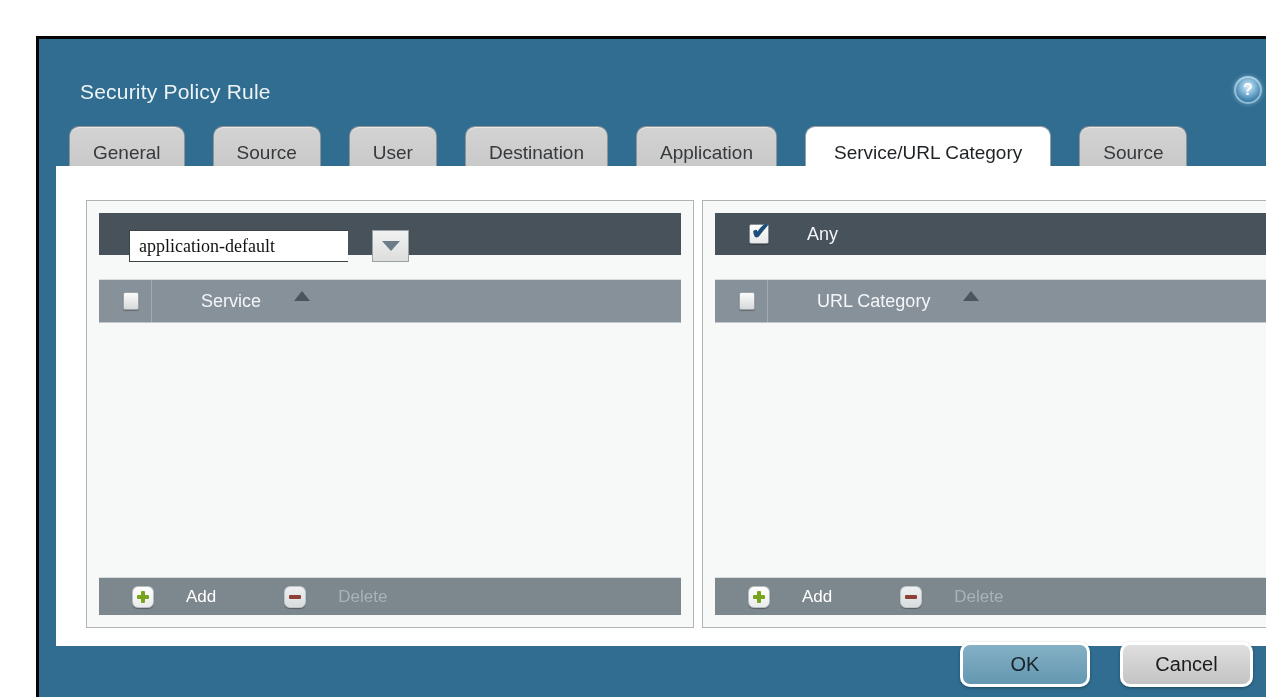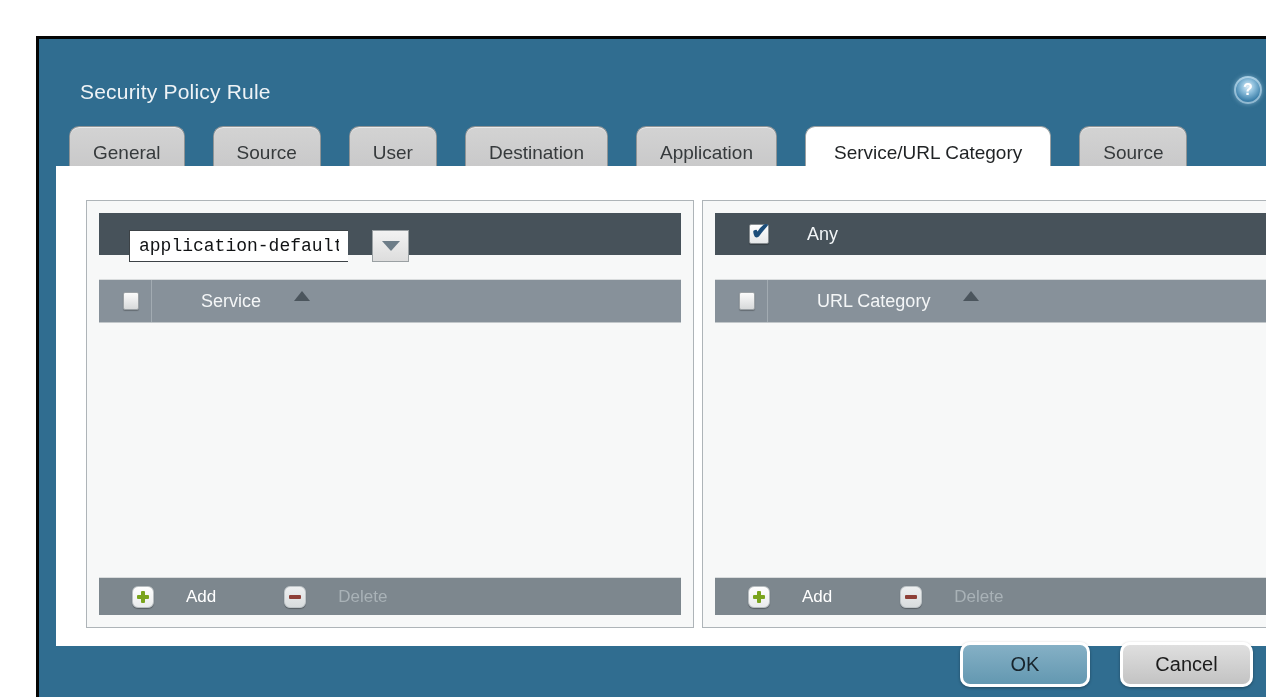--- a/index.html
+++ b/index.html
@@ -75,21 +75,21 @@
     background: #47525a;
     display: flex; align-items: center;
     padding: 0 6px;
   }
 
   
   .combobox { display: flex; align-items: stretch; height: 32px; }
   .combo-input {
     width: 219px; height: 32px;
     border: 1px solid #3c4246; border-right: none;
-    font-family: Liberation Mono, monospace;
+    font-family: Liberation Serif, serif;
     font-size: 18px; color: #101214;
     padding: 0 9px; outline: none; background: #ffffff;
   }
   .combo-button {
     width: 37px; height: 32px;
     background: linear-gradient(#f2f2f2, #dddddd);
     border: 1px solid #9aa0a3;
     display: flex; align-items: center; justify-content: center;
     cursor: pointer;
   }

